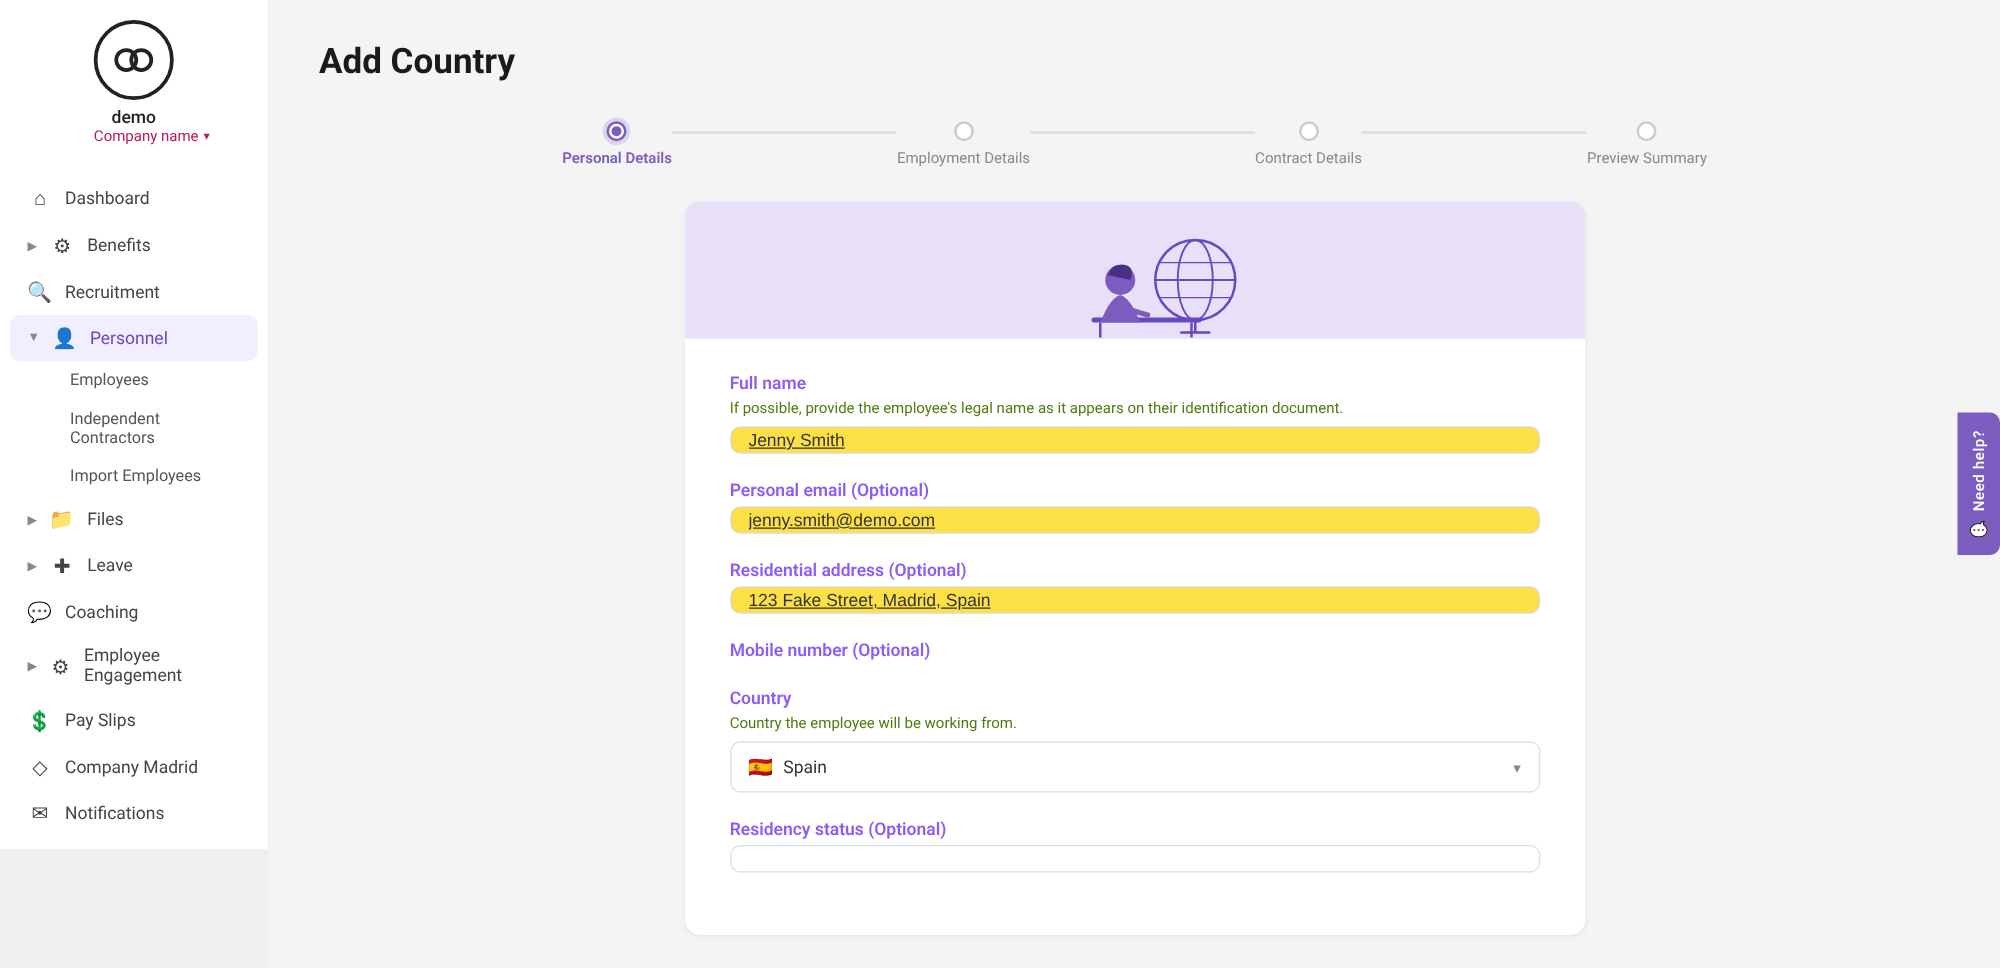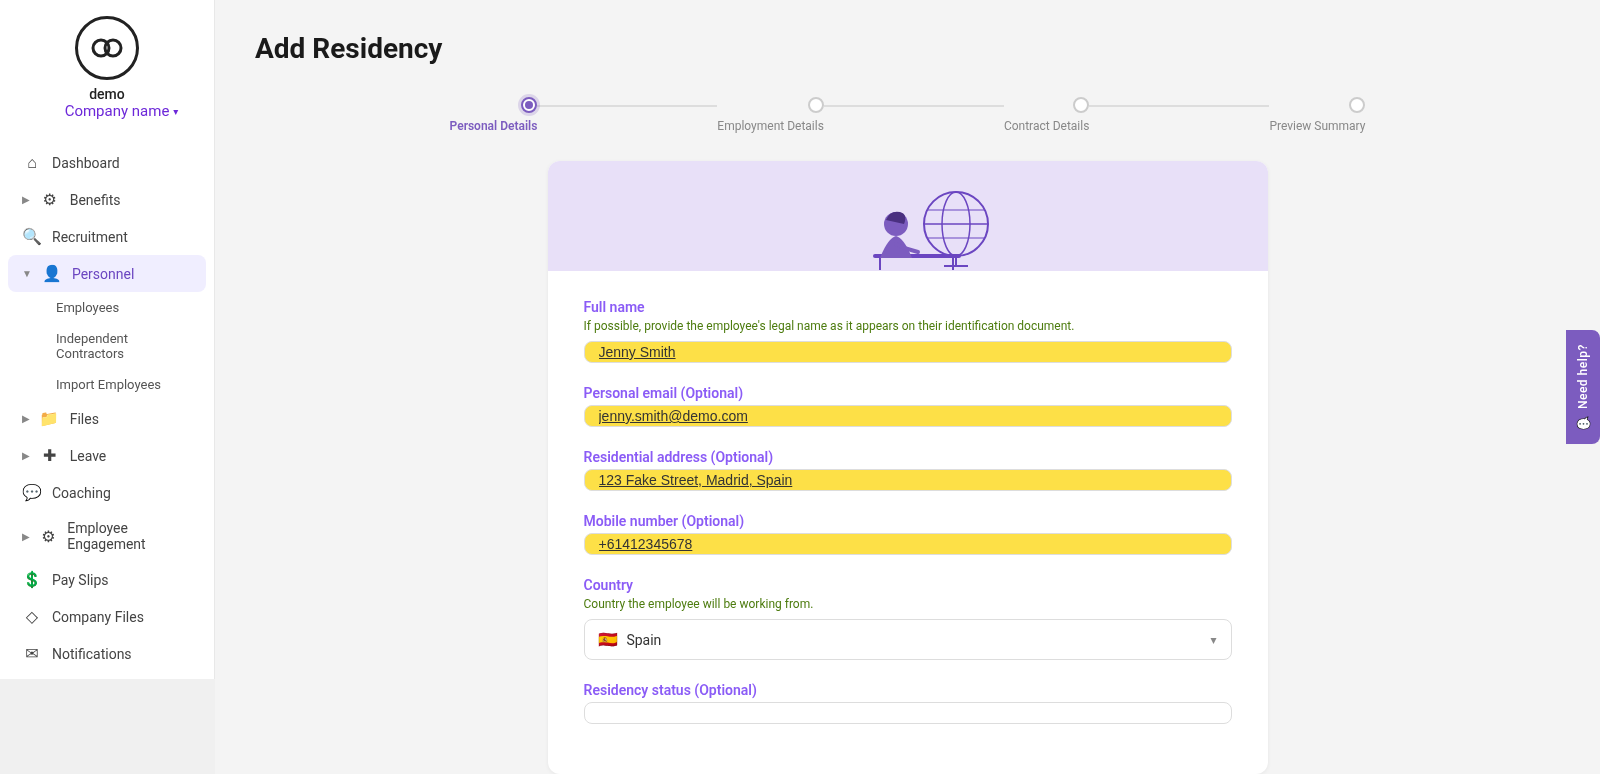--- a/index.html
+++ b/index.html
@@ -39,22 +39,22 @@
       font-weight: bold;
       color: #222;
       margin-bottom: 6px;
     }
     .logo-text {
       font-size: 14px;
       font-weight: 500;
       color: #222;
     }
     .company-name {
-      font-size: 15px;
-      color: #6d28d9;
+      font-size: 12px;
+      color: #be185d;
       cursor: pointer;
       display: flex;
       align-items: center;
       gap: 4px;
       margin-left: 29px;
     }
     .company-name::after { content: '▾'; font-size: 10px; }
 
     .nav-section {
       width: 100%;
@@ -111,21 +111,21 @@
     .stepper {
       display: flex;
       align-items: center;
       justify-content: center;
       margin-bottom: 28px;
       gap: 0;
     }
     .step {
       display: flex;
       flex-direction: column;
-      align-items: flex-end;
+      align-items: center;
       position: relative;
     }
     .step-circle {
       width: 16px;
       height: 16px;
       border-radius: 50%;
       border: 2px solid #ccc;
       background: #fff;
       display: flex;
       align-items: center;
@@ -308,35 +308,35 @@
       <span class="nav-arrow">▶</span>
       <span class="nav-icon">⚙</span>
       <span>Employee Engagement</span>
     </div>
     <div class="nav-item">
       <span class="nav-icon">💲</span>
       <span>Pay Slips</span>
     </div>
     <div class="nav-item">
       <span class="nav-icon">◇</span>
-      <span>Company Files</span>
+      <span>Company Madrid</span>
     </div>
     <div class="nav-item">
       <span class="nav-icon">✉</span>
       <span>Notifications</span>
     </div>
     <div class="nav-item">
       <span class="nav-icon">⊟</span>
       <span>Billing</span>
     </div>
   </nav>
 </aside>
 
 <main class="main">
-  <h1 class="page-title">Add Residency</h1>
+  <h1 class="page-title">Add Country</h1>
 
   <div class="stepper">
     <div class="step">
       <div class="step-circle active"></div>
       <div class="step-label active">Personal Details</div>
     </div>
     <div class="step-line"></div>
     <div class="step">
       <div class="step-circle"></div>
       <div class="step-label">Employment Details</div>
@@ -393,21 +393,20 @@
         <input class="form-input" type="email" value="jenny.smith@demo.com" style="">
       </div>
 
       <div class="form-group">
         <label class="form-label">Residential address (Optional)</label>
         <input class="form-input" type="text" value="123 Fake Street, Madrid, Spain" style="">
       </div>
 
       <div class="form-group">
         <label class="form-label">Mobile number (Optional)</label>
-        <input class="form-input" type="tel" value="+61412345678" style="">
       </div>
 
       <div class="form-group">
         <label class="form-label">Country</label>
         <div class="form-hint">Country the employee will be working from.</div>
         <div class="select-display">
           <div class="select-left">
             <span class="flag">🇪🇸</span>
             <span>Spain</span>
           </div>

